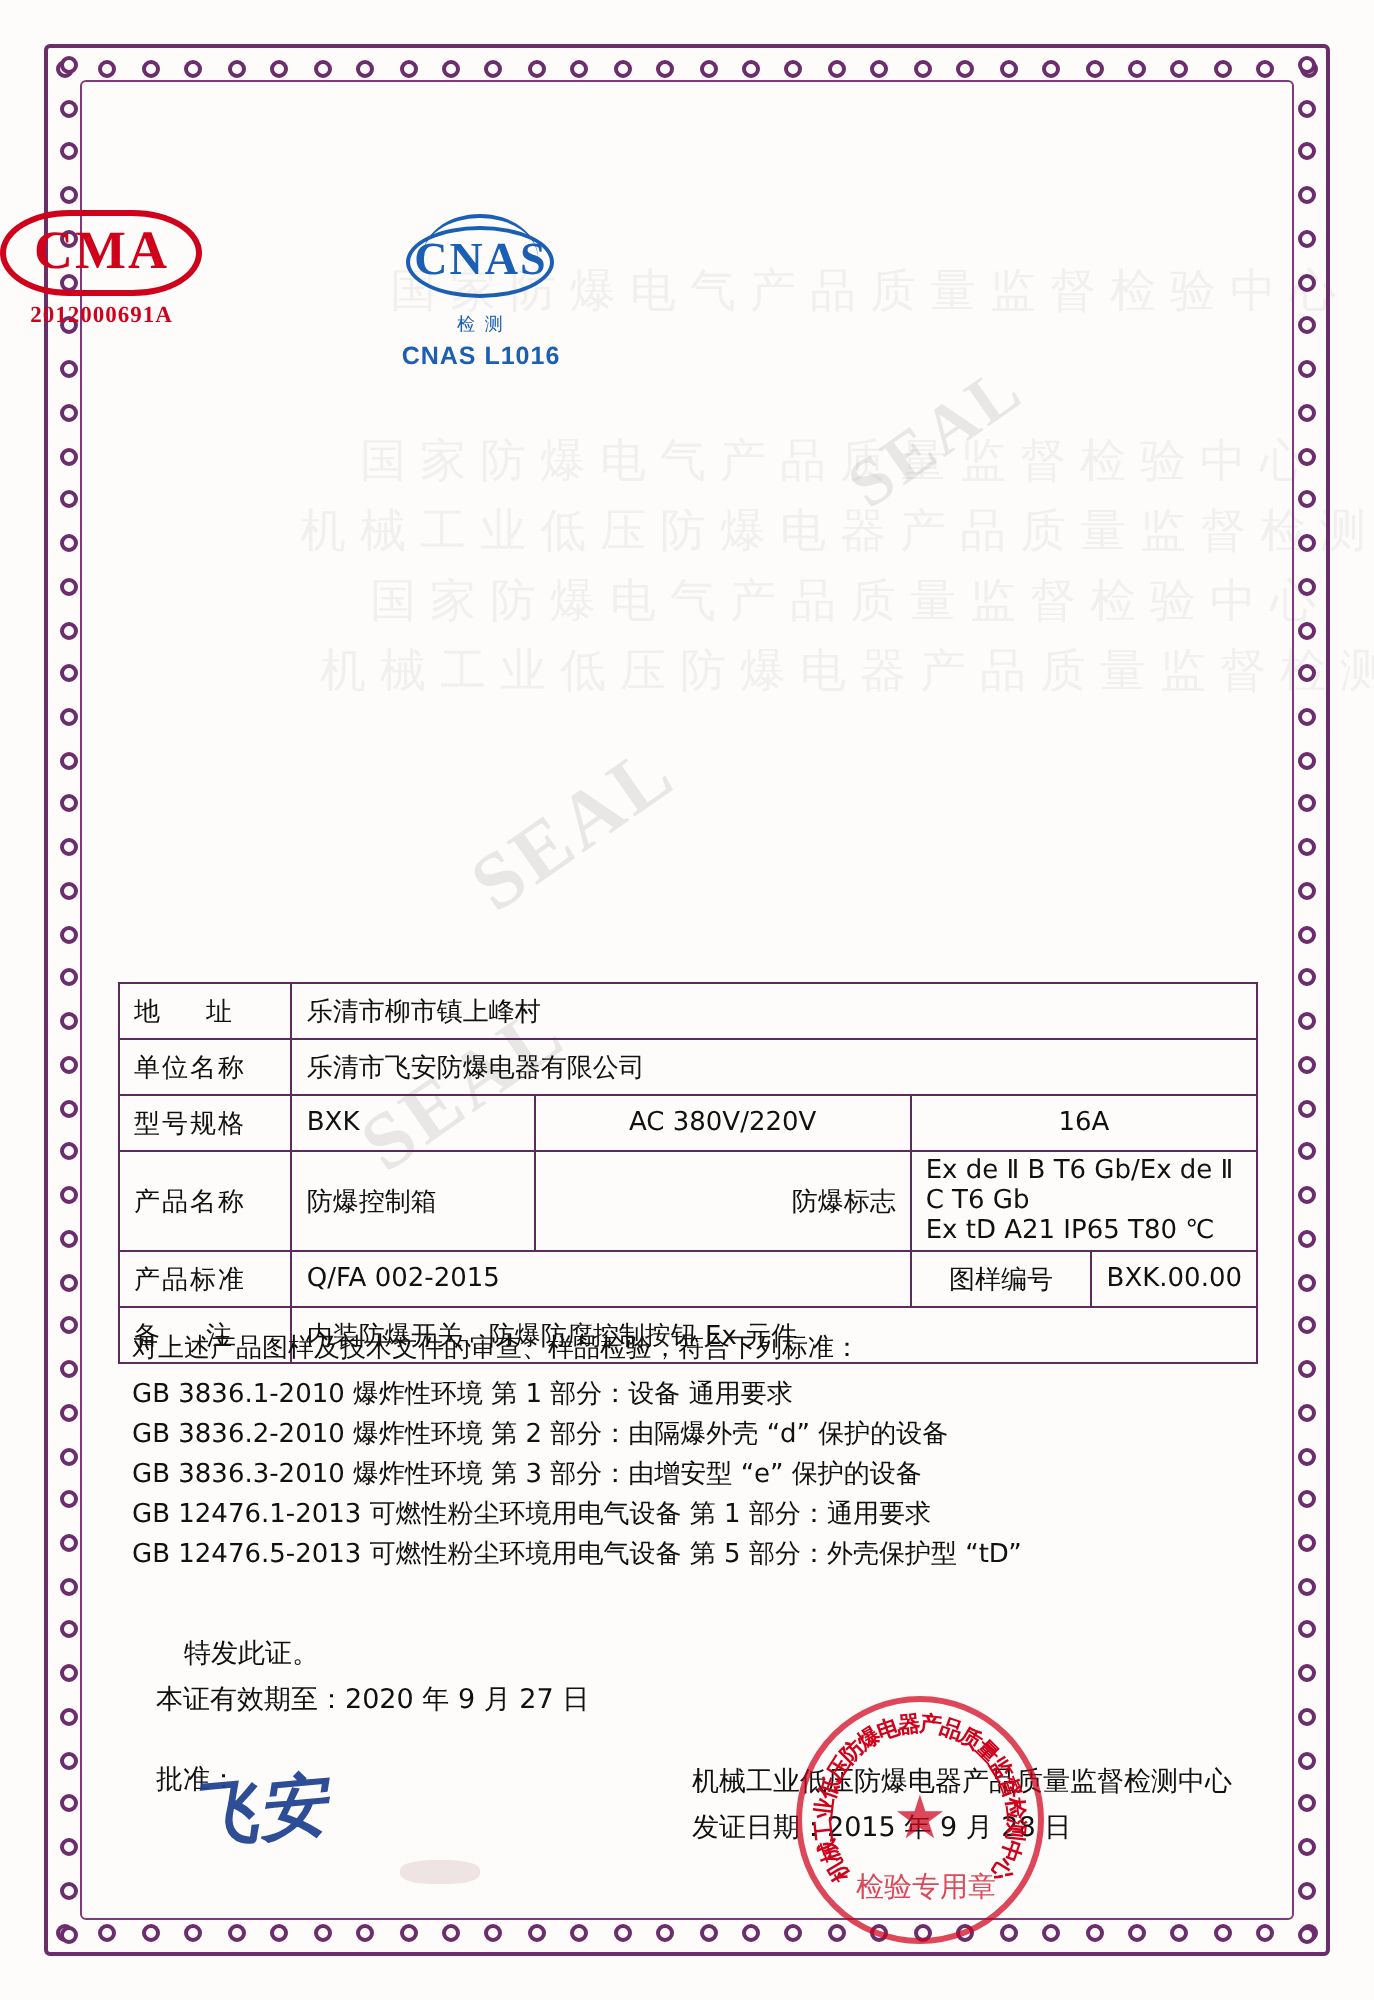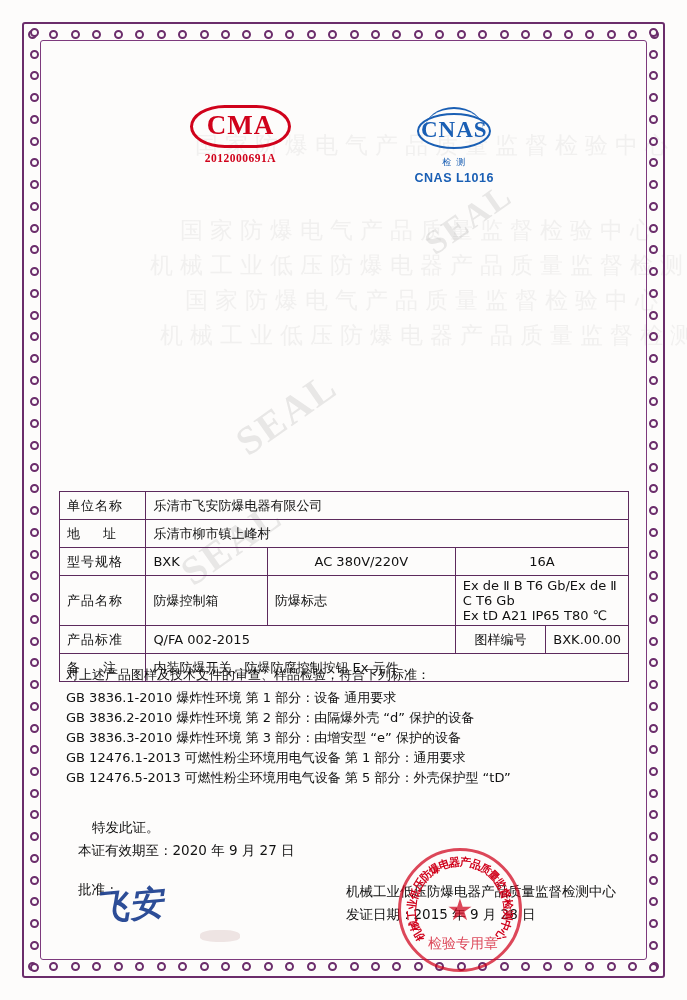--- a/index.html
+++ b/index.html
@@ -88,22 +88,21 @@
     white-space: nowrap;
   }
 
   
   .logos {
     position: absolute;
     top: 105px;
     left: 0;
     width: 687px;
     display: flex;
-    justify-content: center;
-    gap: 120px;
+    gap: 96px;
   }
   .cma-logo { text-align: center; }
   .cma-mark {
     border: 3px solid #d0021b;
     border-radius: 42px / 26px;
     color: #d0021b;
     font-family: "Liberation Serif", serif;
     font-weight: bold;
     font-size: 27px;
     letter-spacing: 1px;
@@ -510,37 +509,37 @@
       </div>
       <div class="cnas-sub">检 测</div>
       <div class="cnas-num">CNAS L1016</div>
     </div>
   </div>
 
 
   <table class="info-table">
     <tbody>
         <tr>
+      <td class="label-cell label-wide">地　址</td>
+      <td colspan="4">乐清市柳市镇上峰村</td>
+    </tr>
+    <tr>
       <td class="label-cell">单位名称</td>
       <td colspan="4">乐清市飞安防爆电器有限公司</td>
-    </tr>
-    <tr>
-      <td class="label-cell label-wide">地　址</td>
-      <td colspan="4">乐清市柳市镇上峰村</td>
     </tr>
     <tr>
       <td class="label-cell">型号规格</td>
       <td style="width:120px;">BXK</td>
       <td style="width:190px; text-align:center;">AC 380V/220V</td>
       <td colspan="2" style="text-align:center;">16A</td>
     </tr>
     <tr>
       <td class="label-cell">产品名称</td>
       <td style="width:120px;">防爆控制箱</td>
-      <td style="width:86px; text-align:left;">防爆标志</td>
+      <td style="width:86px; text-align:right;">防爆标志</td>
       <td colspan="2" style="padding:2px 7px;">
         <div>Ex de Ⅱ B T6 Gb/Ex de Ⅱ C T6 Gb</div>
         <div>Ex tD A21 IP65 T80 ℃</div>
       </td>
     </tr>
     <tr>
       <td class="label-cell">产品标准</td>
       <td colspan="2">Q/FA 002-2015</td>
       <td style="width:86px; text-align:center;">图样编号</td>
       <td>BXK.00.00</td>

